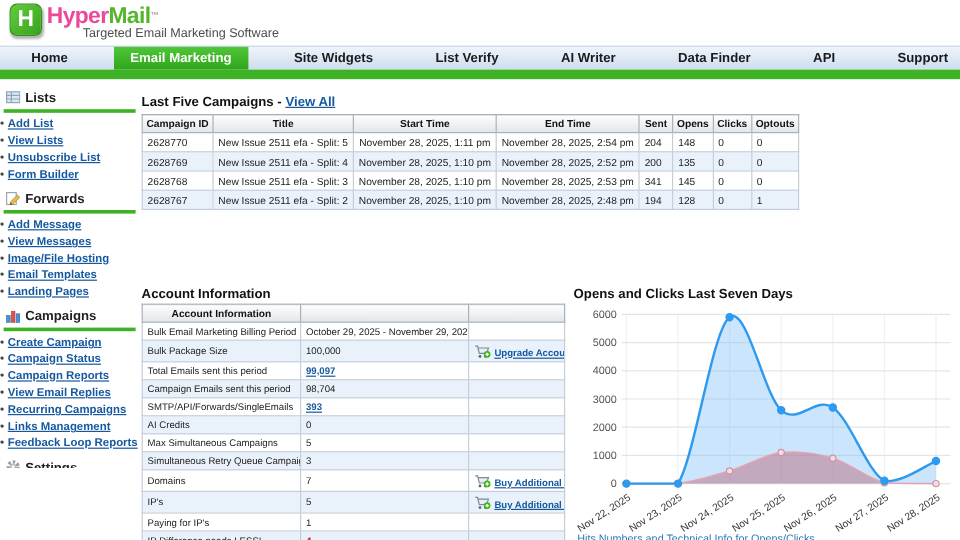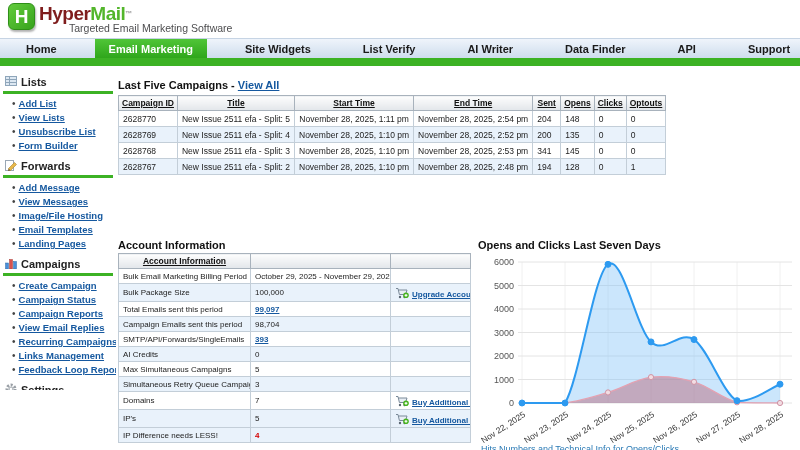--- a/index.html
+++ b/index.html
@@ -8,50 +8,50 @@
   .page { position:relative; width:800px; height:450px; background:#fff; overflow:hidden; }
 
   
   .hdr { position:absolute; top:0; left:0; width:100%; height:38px; background:#fff; }
   .logo { position:absolute; left:8px; top:3px; display:flex; cursor:pointer; }
   .logo-tile { width:27px; height:27px; background:linear-gradient(135deg,#63cc3d,#37a31c);
     border:1px solid #2f8f18; border-radius:6px; color:#fff; font-weight:bold; font-size:19px;
     display:flex; align-items:center; justify-content:center; box-shadow:1px 2px 2px rgba(0,0,0,.3); }
   .logo-text { margin-left:4px; }
   .brand { font-size:19px; font-weight:bold; letter-spacing:-0.5px; line-height:21px; white-space:nowrap; }
-  .brand .p1 { color:#7f1d1d; } .brand .p2 { color:#53b62b; }
+  .brand .p1 { color:#ec4899; } .brand .p2 { color:#53b62b; }
   .tm { font-size:7px; color:#999; vertical-align:top; }
   .tagline { font-size:10.5px; color:#4d4d4f; margin-left:30px; margin-top:-2px; white-space:nowrap; }
 
   
   .nav { position:absolute; top:38px; left:0; width:100%; height:20px;
     background:linear-gradient(#eff4fb,#cedded); border-top:1px solid #c6d4e4; display:flex; }
   .nav-item { font-size:11px; font-weight:bold; color:#1a1a1a; line-height:20px; padding:0 14px; cursor:pointer; white-space:nowrap;margin-left:24px; }
   .nav-item.active { background:linear-gradient(#50c538,#2fa61b); color:#fff; }
   .nav-item:first-child { margin-left:12px; }
   .green-strip { position:absolute; top:58px; left:0; width:100%; height:8px; background:#3cb224; }
 
   
   .sidebar { position:absolute; top:66px; left:0; width:116px; height:324px; overflow:hidden; padding-top:9px; }
   .side-sec { margin-bottom:6px; }
   .side-head { display:flex; align-items:center; gap:4px; padding-left:5px; font-size:11px; font-weight:bold; color:#222; height:14px; }
   .side-rule { height:3px; background:#3cb224; margin:2px 3px 3px 3px; }
-  .side-list { list-style:none; padding-left:12px; }
+  .side-list { list-style:none; }
   .side-list li { font-size:9.5px; line-height:14px; white-space:nowrap; }
   .blt { color:#444; margin-right:3px; font-size:10px; }
   .side-list a { color:#15589f; font-weight:bold; text-decoration:underline; cursor:pointer; }
 
   
   .sec-heading { position:absolute; font-size:11px; font-weight:bold; color:#111; white-space:nowrap; }
   .sec-heading a { color:#15589f; text-decoration:underline; cursor:pointer; }
 
   
   table.data { border-collapse:collapse; table-layout:fixed; }
   table.data th { background:linear-gradient(#fdfdfd,#e2e6ea); border:1px solid #a8b2bc;
-    padding:2px 3px; font-size:8.5px; color:#111; white-space:nowrap;text-decoration:underline; }
+    padding:2px 3px; font-size:8.5px; color:#111; white-space:nowrap; }
   table.data td { border:1px solid #c3ced8; padding:2.5px 4px; color:#222; font-size:8.5px;
     white-space:nowrap; overflow:hidden; }
   table.data tr.alt td { background:#e9f2fb; }
   #campTable { position:absolute; left:118px; top:95px; }
   #campTable td.c { text-align:center; }
   #acctTable { position:absolute; left:118px; top:253px; width:352px; }
   #acctTable td { font-size:8px; }
   .vlink { color:#15589f; text-decoration:underline; font-weight:bold; cursor:pointer;margin-top:18px; }
   .redval { color:#d40000; font-weight:bold; }
   .action-link { color:#15589f; text-decoration:underline; font-weight:bold; cursor:pointer; }
@@ -317,20 +317,25 @@
           <td>IP's</td>
           <td><span>5</span></td>
           <td><span><svg class="cart" width="14" height="12">
                 <path d="M1 1.5 h2 l1.4 6 h6.2 l1.4 -4.5 h-8.6" fill="#e8eef4" stroke="#7a8a99" stroke-width="1"></path>
                 <circle cx="5" cy="10" r="1.2" fill="#5a6672"></circle>
                 <circle cx="9.5" cy="10" r="1.2" fill="#5a6672"></circle>
                 <circle cx="11" cy="8.3" r="2.8" fill="#46b41e"></circle>
                 <line x1="11" y1="6.9" x2="11" y2="9.7" stroke="#fff" stroke-width="1.1"></line>
                 <line x1="9.6" y1="8.3" x2="12.4" y2="8.3" stroke="#fff" stroke-width="1.1"></line>
               </svg></span><a class="action-link">Buy Additional IP's</a></td>
+        </tr>
+        <tr>
+          <td>Paying for IP's</td>
+          <td><span>1</span></td>
+          <td></td>
         </tr>
         <tr class="alt">
           <td>IP Difference needs LESS!</td>
           <td><span class="redval">4</span></td>
           <td></td>
         </tr>
       </tbody>
     </table>
 
   <div class="sec-heading" id="chartTitle">Opens and Clicks Last Seven Days</div>

